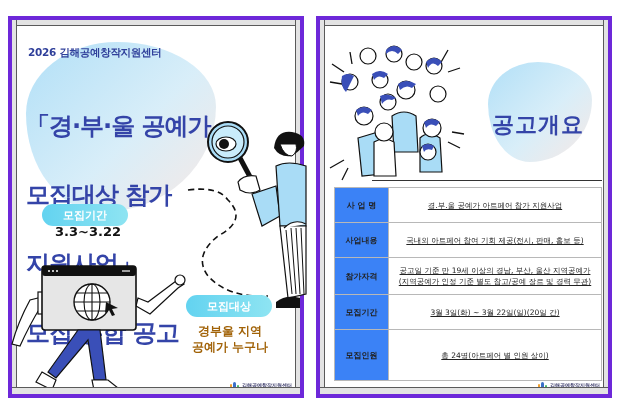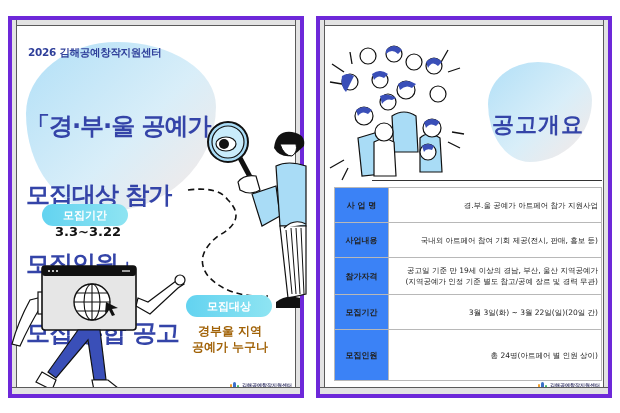--- a/index.html
+++ b/index.html
@@ -82,21 +82,21 @@
     position: absolute; left: 52px; right: 6px; top: 160px; height: 1px; background: #333;
   }
   .info-table {
     position: absolute; left: 14px; top: 167px; width: 268px;
     border-collapse: collapse; font-size: 7.5px;
   }
   .info-table td { border: 1px solid #b8b8b8; color: #222; }
   .info-table td.label {
     width: 54px; background: #3b82f6; text-align: center; font-weight: bold; font-size: 8px;
   }
-  .info-table td.value { text-align: right; line-height: 11px; padding: 0 3px; }
+  .info-table td.value { text-align: center; line-height: 11px; padding: 0 3px; text-decoration: underline; }
   .info-table tr.r1 td { height: 35px; }
   .info-table tr.r2 td { height: 35px; margin-left: 28px; }
   .info-table tr.r3 td { height: 37px; }
   .info-table tr.r4 td { height: 35px; }
   .info-table tr.r5 td { height: 51px; }
 
   svg { position: absolute; overflow: visible; }
 </style>
 </head>
 <body>
@@ -105,21 +105,21 @@
   <div class="rail-l"></div>
   <div class="rail-r"></div>
 
   <div class="blob" style="left:14px; top:22px; width:190px; height:170px;"></div>
 
   <div class="center-name">2026 김해공예창작지원센터</div>
 
   <div class="headline">
     <div>「경·부·울 공예가</div>
     <div>모집대상 참가</div>
-    <div> 모집인원」</div>
+    <div> 지원사업」</div>
     <div>모집 통합 공고</div>
   </div>
 
   <svg style="left:176px; top:96px;" width="118" height="200" viewBox="0 0 118 200">
 
     <path d="M0 74 Q30 70 40 84 Q60 104 30 120 Q5 140 20 160 Q40 182 80 180" fill="none" stroke="#111" stroke-width="1.6" stroke-dasharray="6 4"></path>
 
     <circle cx="40" cy="26" r="20" fill="#a9dcf6" stroke="#111" stroke-width="2"></circle>
     <circle cx="40" cy="26" r="16" fill="#c9ecfb" stroke="#111" stroke-width="1.2"></circle>
     <ellipse cx="38" cy="28" rx="10" ry="7" fill="#fff" stroke="#111" stroke-width="1.2"></ellipse>

